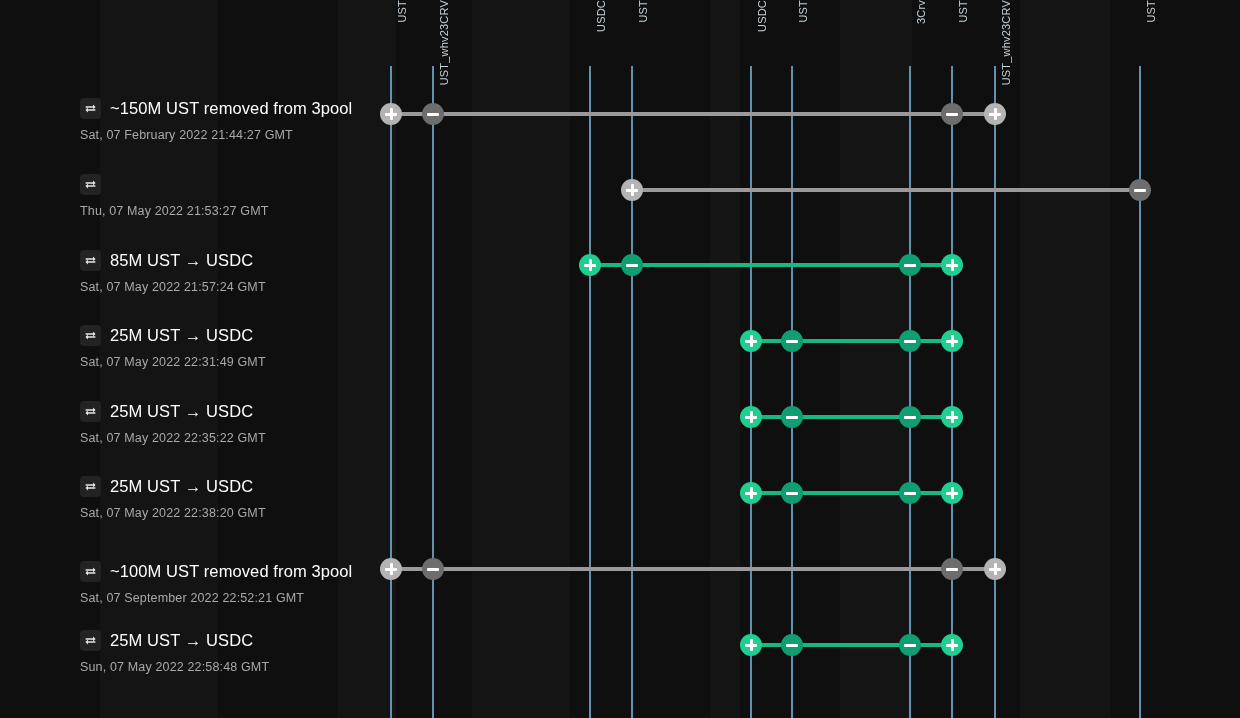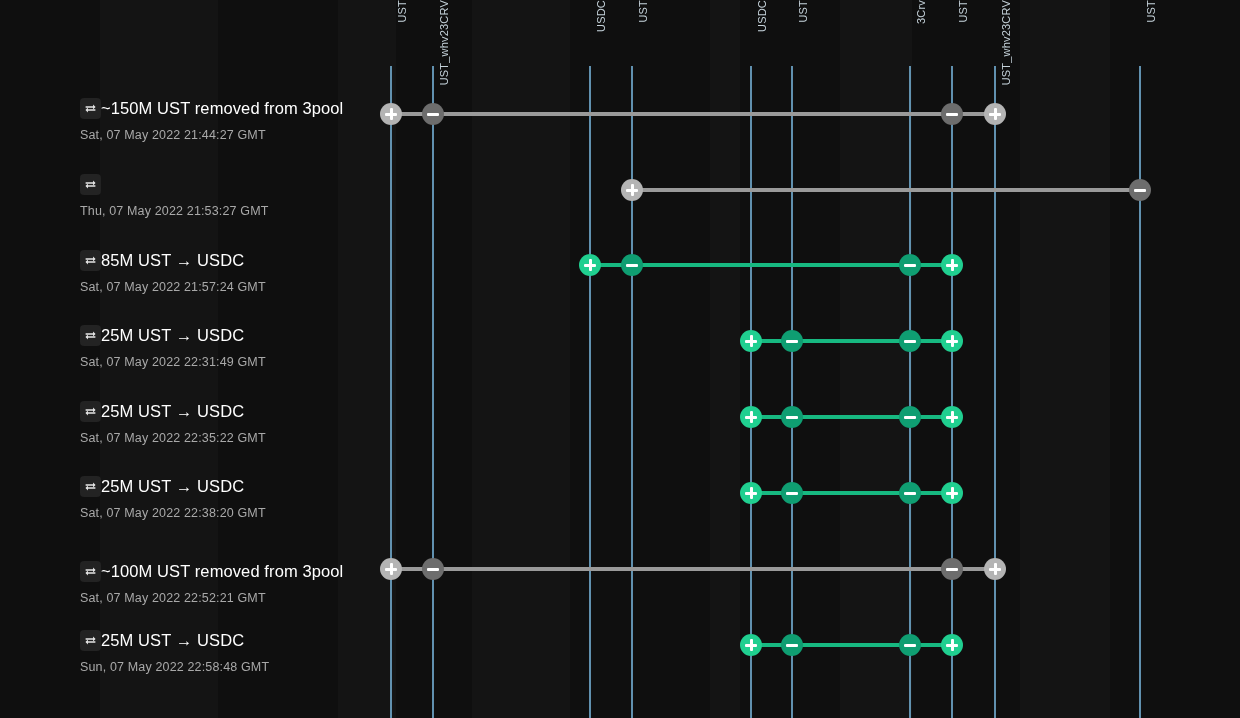--- a/index.html
+++ b/index.html
@@ -45,21 +45,21 @@
 
   
   .row-label {
     position: absolute;
     left: 80px;
     white-space: nowrap;
   }
   .row-title {
     display: flex;
     align-items: center;
-    gap: 0;
+    gap: 9px;
     color: #ffffff;
     font-size: 16.5px;
     font-weight: 400;
     letter-spacing: .1px;
   }
   .swap-icon {
     width: 21px; height: 21px;
     border-radius: 4px;
     background: #232323;
     display: inline-flex;
@@ -166,21 +166,21 @@
       <div class="row-label" style="top: 98px;">
         <div class="row-title">
           <span class="swap-icon">
             <svg width="13" height="13" viewBox="0 0 16 16" aria-hidden="true">
               <path d="M2 5.2h9.2V3l3 3.1-3 3.1V7H2z" fill="#e8e8e8"></path>
               <path d="M14 10.8H4.8V13l-3-3.1 3-3.1V9H14z" fill="#e8e8e8"></path>
             </svg>
           </span>
           <span>~150M UST removed from 3pool</span>
         </div>
-        <div class="row-time">Sat, 07 May 2022 21:44:27 GMT</div>
+        <div class="row-time">Sat, 07 February 2022 21:44:27 GMT</div>
       </div>
       <div class="connector gray" style="left: 391px; width: 604px; top: 112px;"></div>
       <div class="node gray plus" style="left: 380px; top: 103px;">
         <span class="sign"></span>
       </div>
       <div class="node gray minus" style="left: 422px; top: 103px;">
         <span class="sign"></span>
       </div>
       <div class="node gray minus" style="left: 941px; top: 103px;">
         <span class="sign"></span>
@@ -309,21 +309,21 @@
       <div class="row-label" style="top: 561px;">
         <div class="row-title">
           <span class="swap-icon">
             <svg width="13" height="13" viewBox="0 0 16 16" aria-hidden="true">
               <path d="M2 5.2h9.2V3l3 3.1-3 3.1V7H2z" fill="#e8e8e8"></path>
               <path d="M14 10.8H4.8V13l-3-3.1 3-3.1V9H14z" fill="#e8e8e8"></path>
             </svg>
           </span>
           <span>~100M UST removed from 3pool</span>
         </div>
-        <div class="row-time">Sat, 07 May 2022 22:52:21 GMT</div>
+        <div class="row-time">Sat, 07 September 2022 22:52:21 GMT</div>
       </div>
       <div class="connector gray" style="left: 391px; width: 604px; top: 567px;"></div>
       <div class="node gray plus" style="left: 380px; top: 558px;">
         <span class="sign"></span>
       </div>
       <div class="node gray minus" style="left: 422px; top: 558px;">
         <span class="sign"></span>
       </div>
       <div class="node gray minus" style="left: 941px; top: 558px;">
         <span class="sign"></span>

